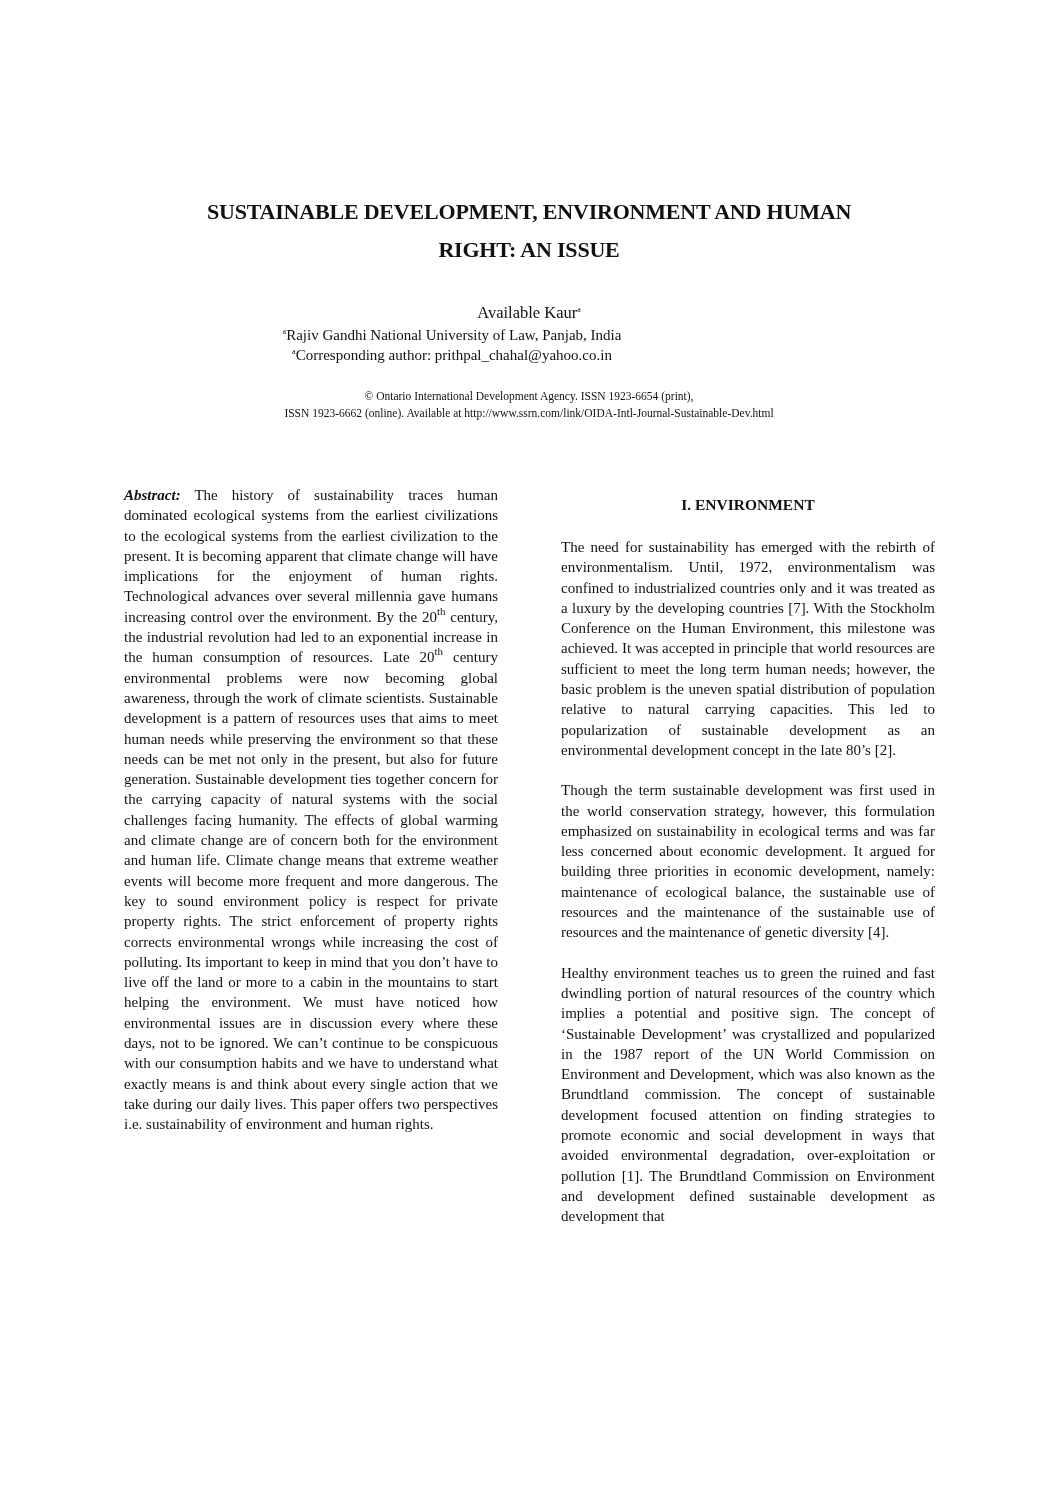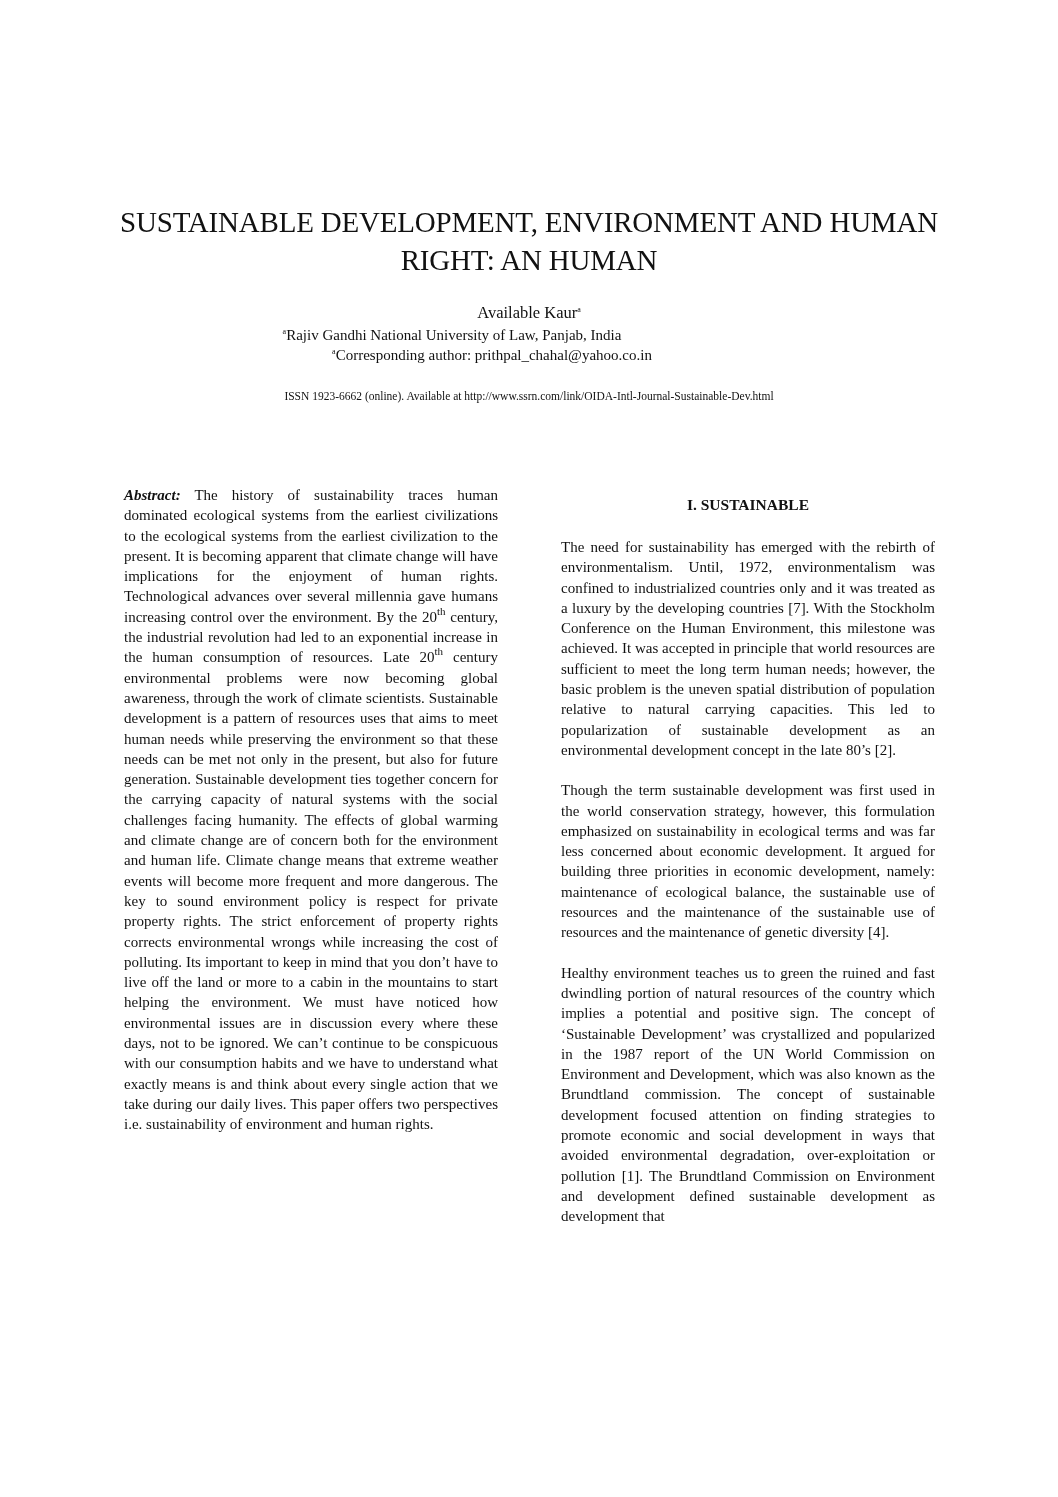--- a/index.html
+++ b/index.html
@@ -12,24 +12,24 @@
       height: 1497px;
       position: relative;
       overflow: hidden;
       font-family: "Liberation Serif", "DejaVu Serif", serif;
       color: #111111;
     }
     .title {
       position: absolute;
       left: 100px;
       width: 858px;
-      top: 203px;
+      top: 193px;
       text-align: center;
-      font-weight: normal;
-      font-size: 29px;
+      font-weight: bold;
+      font-size: 22px;
       line-height: 38px;
       letter-spacing: -0.2px;
     }
     .author {
       position: absolute;
       left: 0;
       width: 1058px;
       top: 300px;
       text-align: center;
       font-size: 16.5px;
@@ -37,21 +37,21 @@
     }
     .affil {
       position: absolute;
       left: 0;
       width: 904px;
       text-align: center;
       font-size: 15px;
       line-height: 20px;
     }
     .affil.a1 { top: 322px; }
-    .affil.a2 { top: 342px; padding-left: 40px; }
+    .affil.a2 { top: 342px; }
     sup.mark { font-size: 8px; vertical-align: 6px; }
     .copyright {
       position: absolute;
       left: 0;
       width: 1058px;
       top: 388px;
       text-align: center;
       font-size: 11.5px;
       line-height: 17px;
     }
@@ -79,43 +79,44 @@
       margin: 0 0 22px 0 !important;
     }
     .right p.para { margin-bottom: 20px; }
     sup.th { font-size: 11px; vertical-align: 7px; line-height: 0; }
   </style>
 </head>
 <body>
 
 <div class="title">
   <div>SUSTAINABLE DEVELOPMENT, ENVIRONMENT AND HUMAN</div>
-  <div>RIGHT: AN HUMAN</div>
+  <div>RIGHT: AN ISSUE</div>
 </div>
 
 <div class="author">
   <span>Available Kaur</span><sup class="mark">a</sup>
 </div>
 
 <div class="affil a1">
   <sup class="mark">a</sup><span>Rajiv Gandhi National University of Law, Panjab, India</span>
 </div>
 
 <div class="affil a2">
   <sup class="mark">a</sup><span>Corresponding author: prithpal_chahal@yahoo.co.in</span>
 </div>
 
 <div class="copyright">
+  <div>© Ontario International Development Agency. ISSN 1923-6654 (print),</div>
   <div>ISSN 1923-6662 (online). Available at http://www.ssrn.com/link/OIDA-Intl-Journal-Sustainable-Dev.html</div>
 </div>
 
 <div class="col left">
   <p>
     <span class="abstract-label">Abstract:</span><span> The history of sustainability traces human dominated ecological systems from the earliest civilizations to the ecological systems from the earliest civilization to the present. It is becoming apparent that climate change will have implications for the enjoyment of human rights. Technological advances over several millennia gave humans increasing control over the environment. By the 20</span><sup class="th">th</sup><span> century, the industrial revolution had led to an exponential increase in the human consumption of resources. Late 20</span><sup class="th">th</sup><span> century environmental problems were now becoming global awareness, through the work of climate scientists. Sustainable development is a pattern of resources uses that aims to meet human needs while preserving the environment so that these needs can be met not only in the present, but also for future generation. Sustainable development ties together concern for the carrying capacity of natural systems with the social challenges facing humanity. The effects of global warming and climate change are of concern both for the environment and human life. Climate change means that extreme weather events will become more frequent and more dangerous. The key to sound environment policy is respect for private property rights. The strict enforcement of property rights corrects environmental wrongs while increasing the cost of polluting. Its important to keep in mind that you don’t have to live off the land or more to a cabin in the mountains to start helping the environment. We must have noticed how environmental issues are in discussion every where these days, not to be ignored. We can’t continue to be conspicuous with our consumption habits and we have to understand what exactly means is and think about every single action that we take during our daily lives. This paper offers two perspectives i.e. sustainability of environment and human rights.</span>
   </p>
 </div>
 
 <div class="col right">
-  <p class="section-heading">I. SUSTAINABLE</p>
+  <p class="section-heading">I. ENVIRONMENT</p>
   <p class="para">The need for sustainability has emerged with the rebirth of environmentalism. Until, 1972, environmentalism was confined to industrialized countries only and it was treated as a luxury by the developing countries [7]. With the Stockholm Conference on the Human Environment, this milestone was achieved. It was accepted in principle that world resources are sufficient to meet the long term human needs; however, the basic problem is the uneven spatial distribution of population relative to natural carrying capacities. This led to popularization of sustainable development as an environmental development concept in the late 80’s [2].</p>
   <p class="para">Though the term sustainable development was first used in the world conservation strategy, however, this formulation emphasized on sustainability in ecological terms and was far less concerned about economic development. It argued for building three priorities in economic development, namely: maintenance of ecological balance, the sustainable use of resources and the maintenance of the sustainable use of resources and the maintenance of genetic diversity [4].</p>
   <p class="para">Healthy environment teaches us to green the ruined and fast dwindling portion of natural resources of the country which implies a potential and positive sign. The concept of ‘Sustainable Development’ was crystallized and popularized in the 1987 report of the UN World Commission on Environment and Development, which was also known as the Brundtland commission. The concept of sustainable development focused attention on finding strategies to promote economic and social development in ways that avoided environmental degradation, over-exploitation or pollution [1]. The Brundtland Commission on Environment and development defined sustainable development as development that</p>
 </div>
 
 </body></html>

